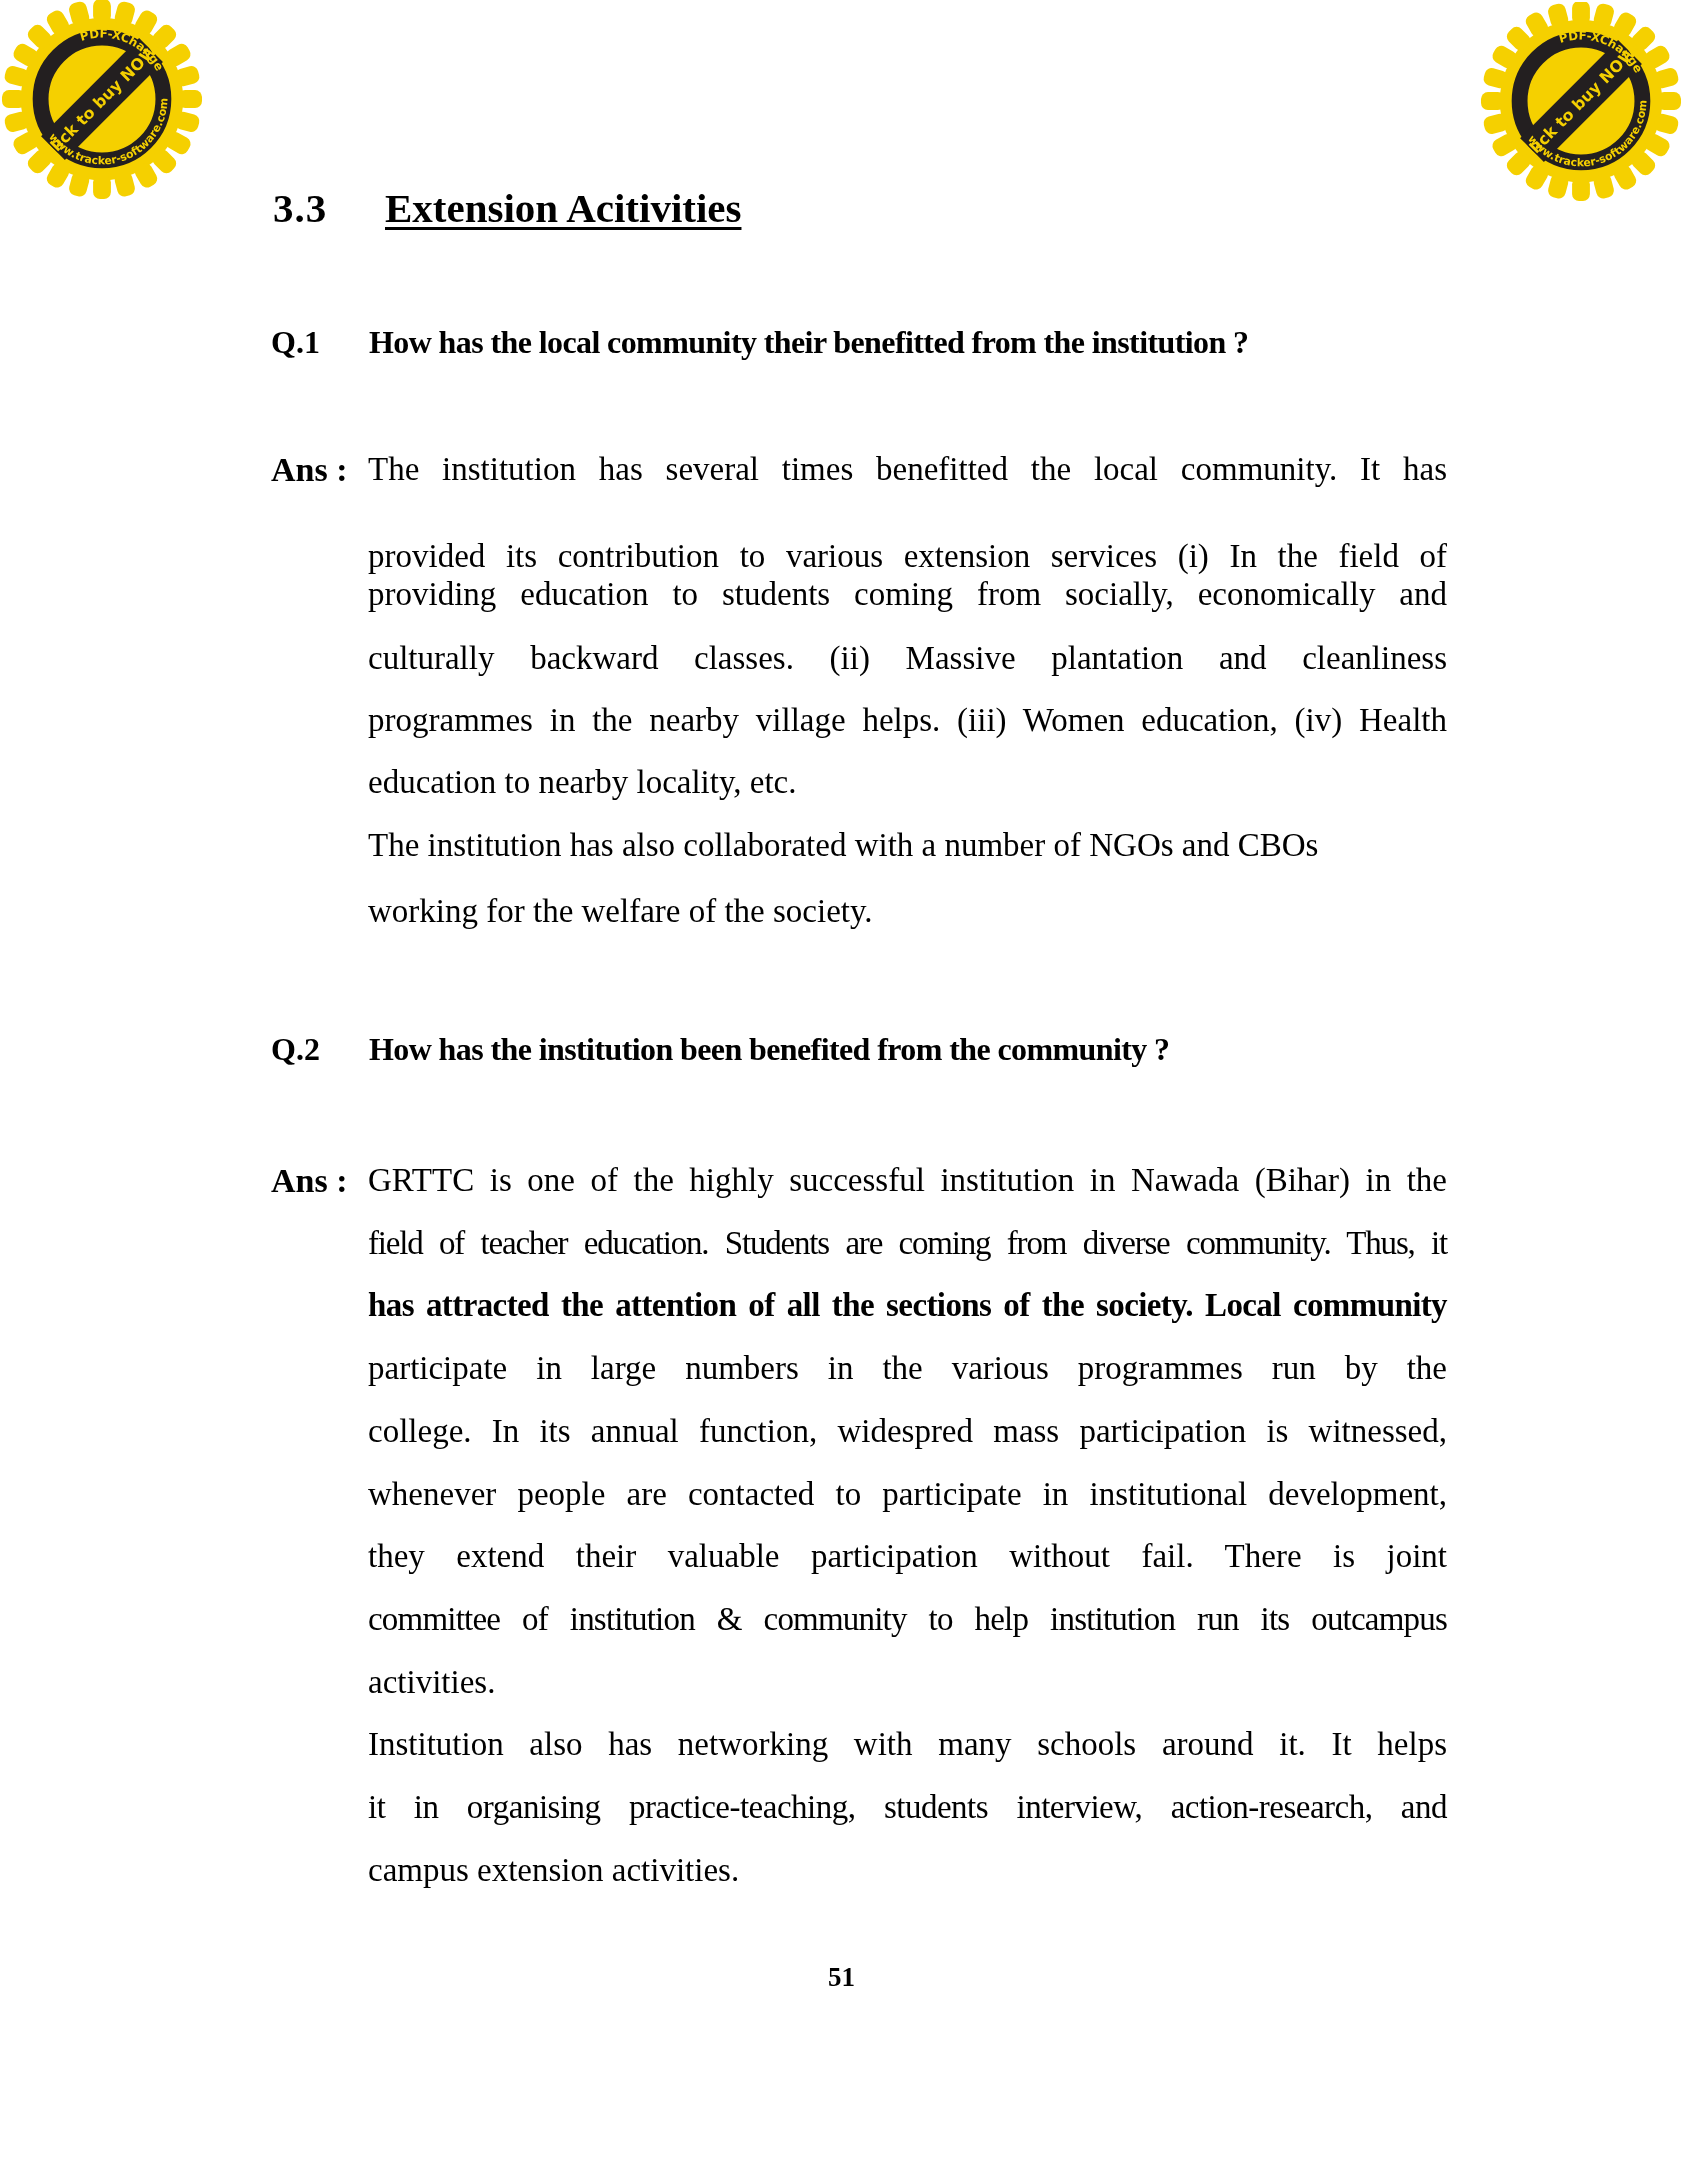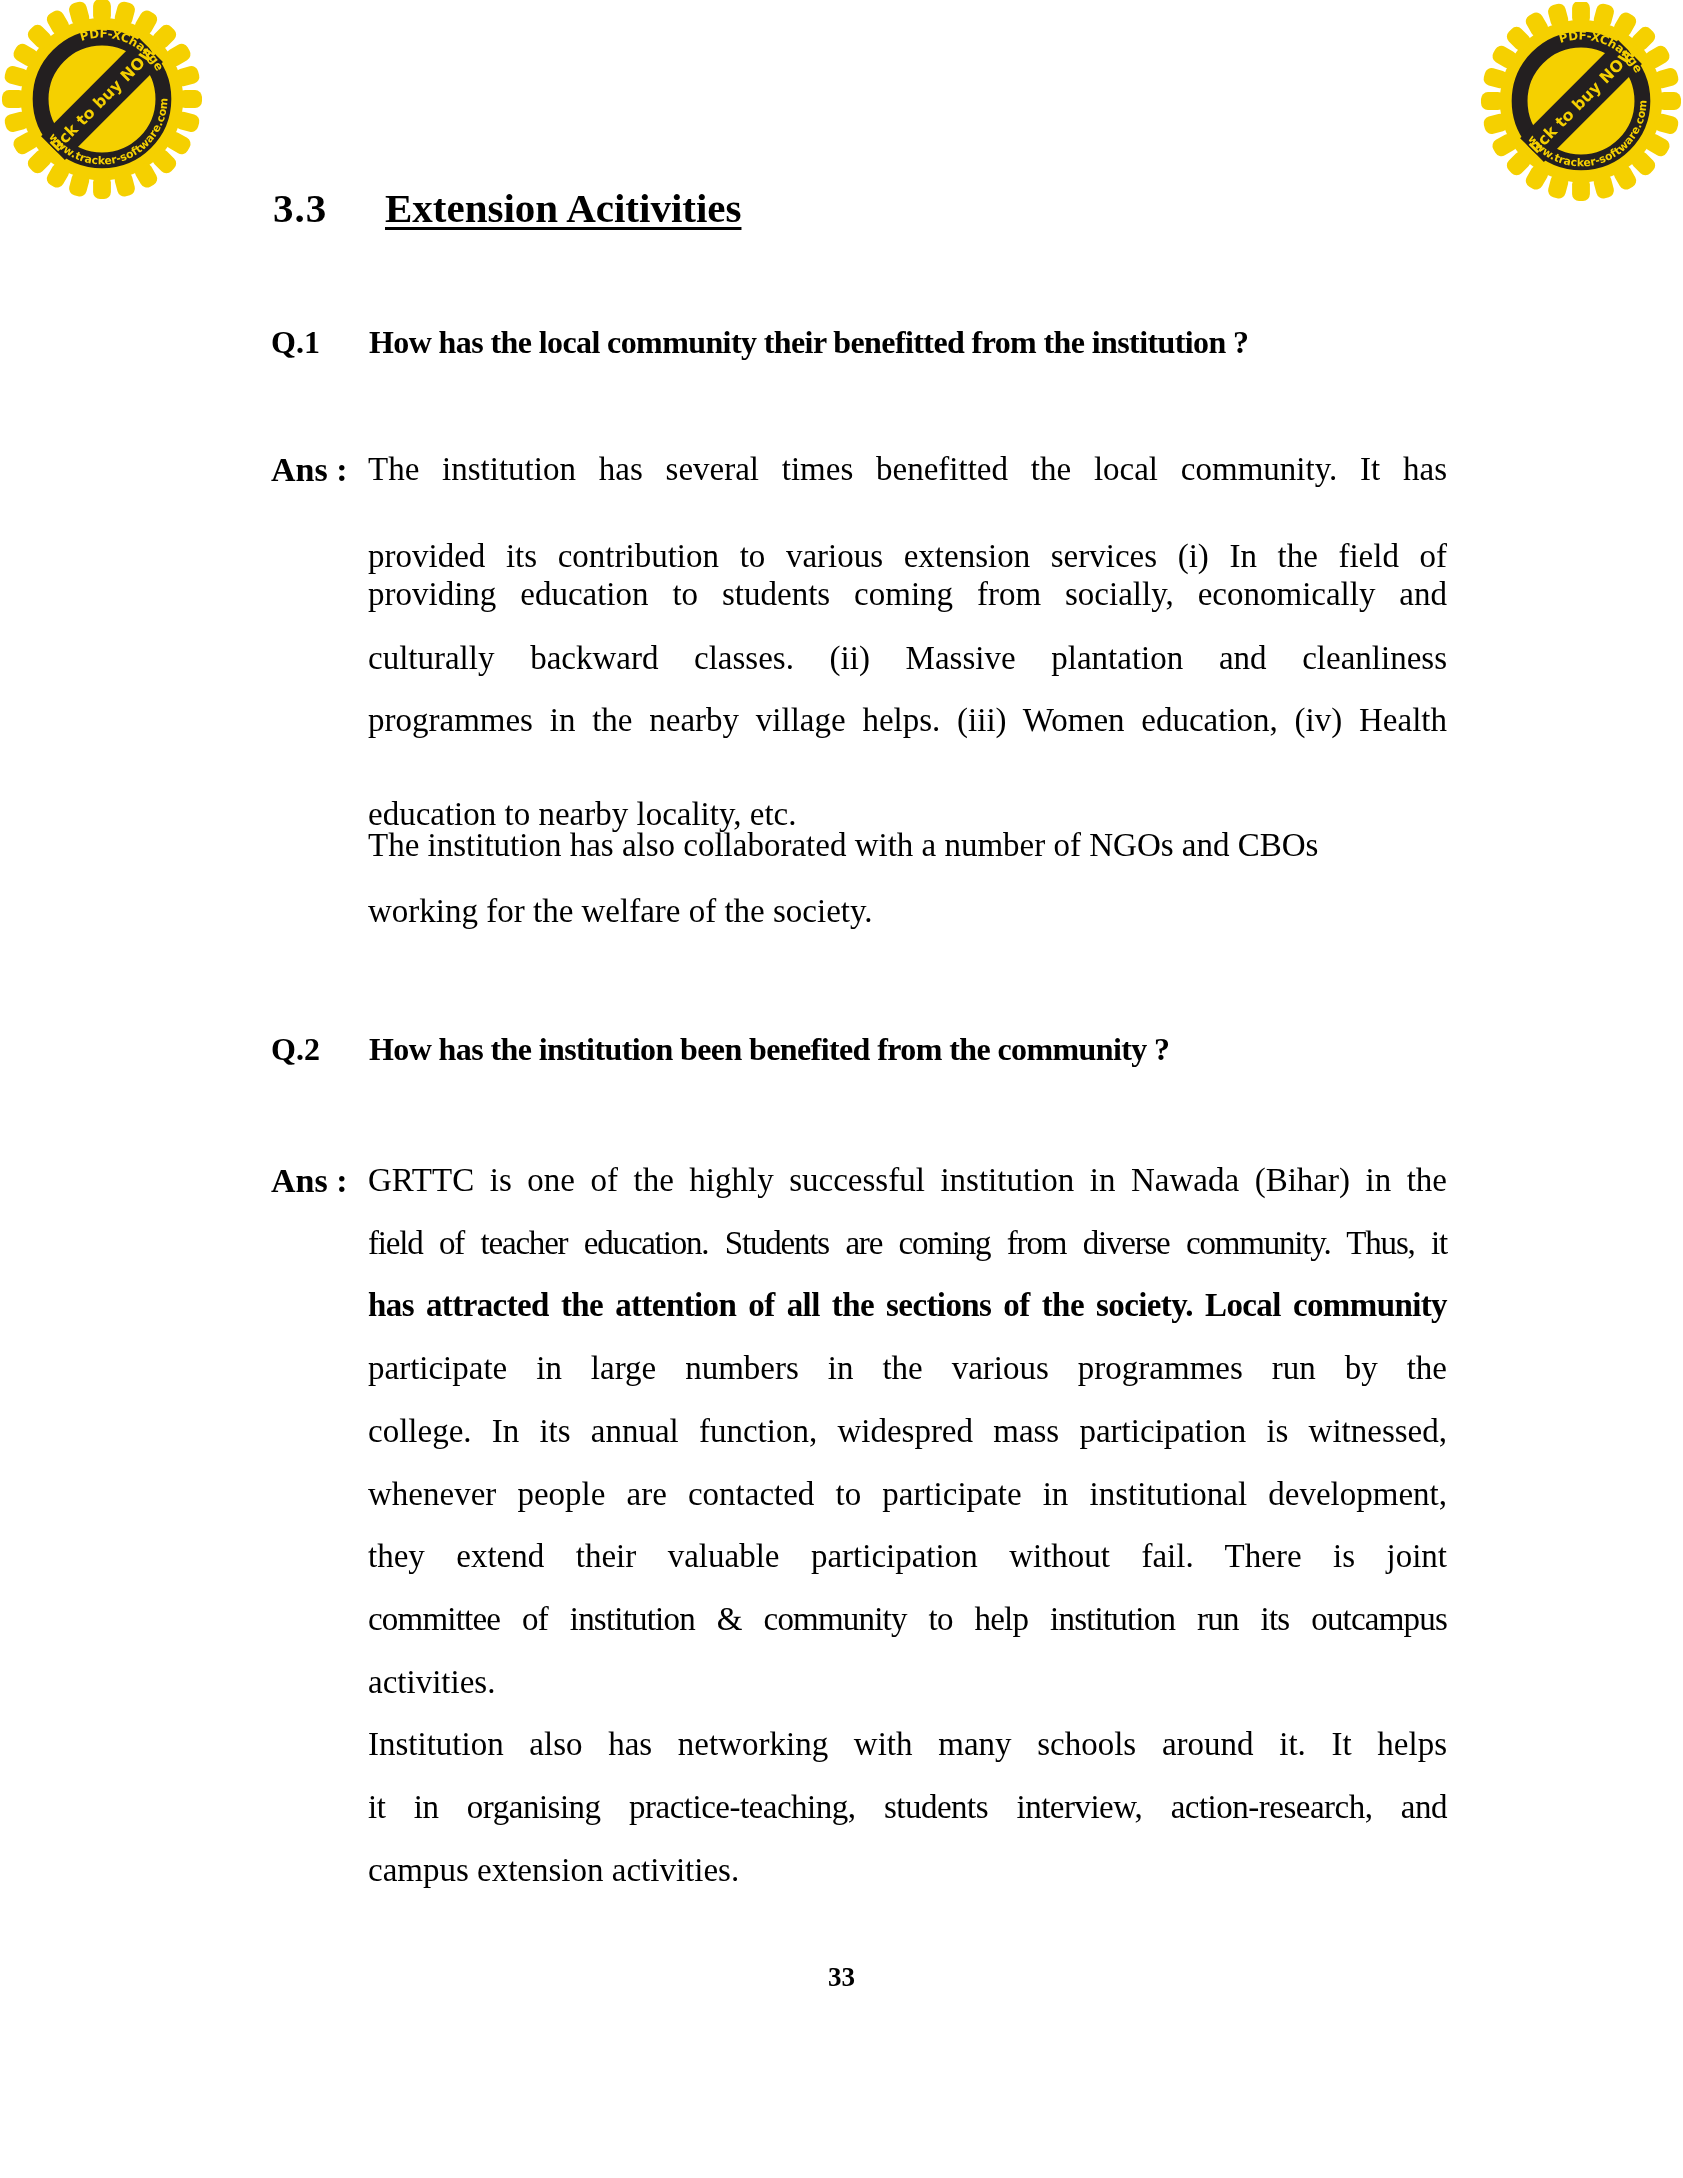--- a/index.html
+++ b/index.html
@@ -110,35 +110,35 @@
 
 <div class="abs q-num" style="top:324px;">Q.1</div>
 <div class="abs q-text" style="top:324px;">How has the local community their benefitted from the institution ?</div>
 
 <div class="abs ans-label" style="top:451px;">Ans :</div>
 <div class="abs line justify" style="top:451px;">The institution has several times benefitted the local community. It has</div>
 <div class="abs line justify" style="top:538px;">provided its contribution to various extension services (i) In the field of</div>
 <div class="abs line justify" style="top:576px;">providing education to students coming from socially, economically and</div>
 <div class="abs line justify" style="top:640px;">culturally backward classes. (ii) Massive plantation and cleanliness</div>
 <div class="abs line justify" style="top:702px;">programmes in the nearby village helps. (iii) Women education, (iv) Health</div>
-<div class="abs line" style="top:764px;margin-top:32px;">education to nearby locality, etc.</div>
+<div class="abs line" style="top:764px;">education to nearby locality, etc.</div>
 <div class="abs line" style="top:827px;">The institution has also collaborated with a number of NGOs and CBOs</div>
 <div class="abs line" style="top:893px;">working for the welfare of the society.</div>
 
 <div class="abs q-num" style="top:1031px;">Q.2</div>
 <div class="abs q-text" style="top:1031px;">How has the institution been benefited from the community ?</div>
 
 <div class="abs ans-label" style="top:1162px;">Ans :</div>
 <div class="abs line justify" style="top:1162px;">GRTTC is one of the highly successful institution in Nawada (Bihar) in the</div>
 <div class="abs line justify" style="top:1225px;letter-spacing:-1.2px;">field of teacher education. Students are coming from diverse community. Thus, it</div>
 <div class="abs line justify" style="top:1287px;letter-spacing:-0.6px;font-weight:bold;">has attracted the attention of all the sections of the society. Local community</div>
 <div class="abs line justify" style="top:1350px;">participate in large numbers in the various programmes run by the</div>
 <div class="abs line justify" style="top:1413px;">college. In its annual function, widespred mass participation is witnessed,</div>
 <div class="abs line justify" style="top:1476px;">whenever people are contacted to participate in institutional development,</div>
 <div class="abs line justify" style="top:1538px;">they extend their valuable participation without fail. There is joint</div>
 <div class="abs line justify" style="top:1601px;letter-spacing:-0.8px;">committee of institution &amp; community to help institution run its outcampus</div>
 <div class="abs line" style="top:1664px;">activities.</div>
 <div class="abs line justify" style="top:1726px;">Institution also has networking with many schools around it. It helps</div>
 <div class="abs line justify" style="top:1789px;letter-spacing:-0.5px;">it in organising  practice-teaching, students interview, action-research, and</div>
 <div class="abs line" style="top:1852px;">campus extension activities.</div>
 
-<div class="abs page-num">33</div>
+<div class="abs page-num">51</div>
 
 
 </body></html>

